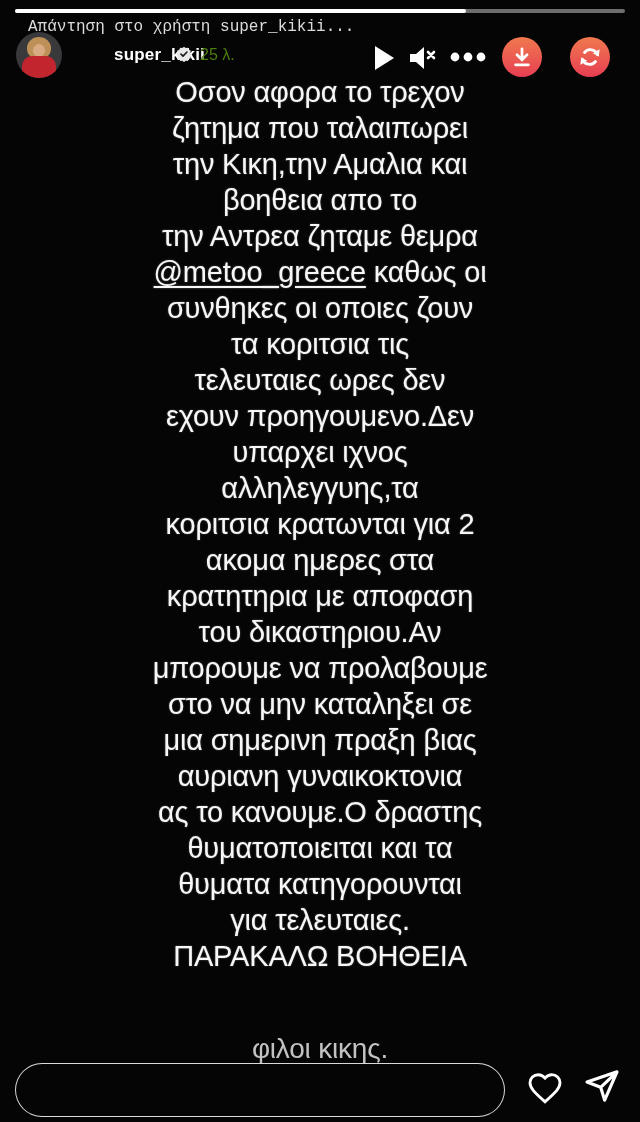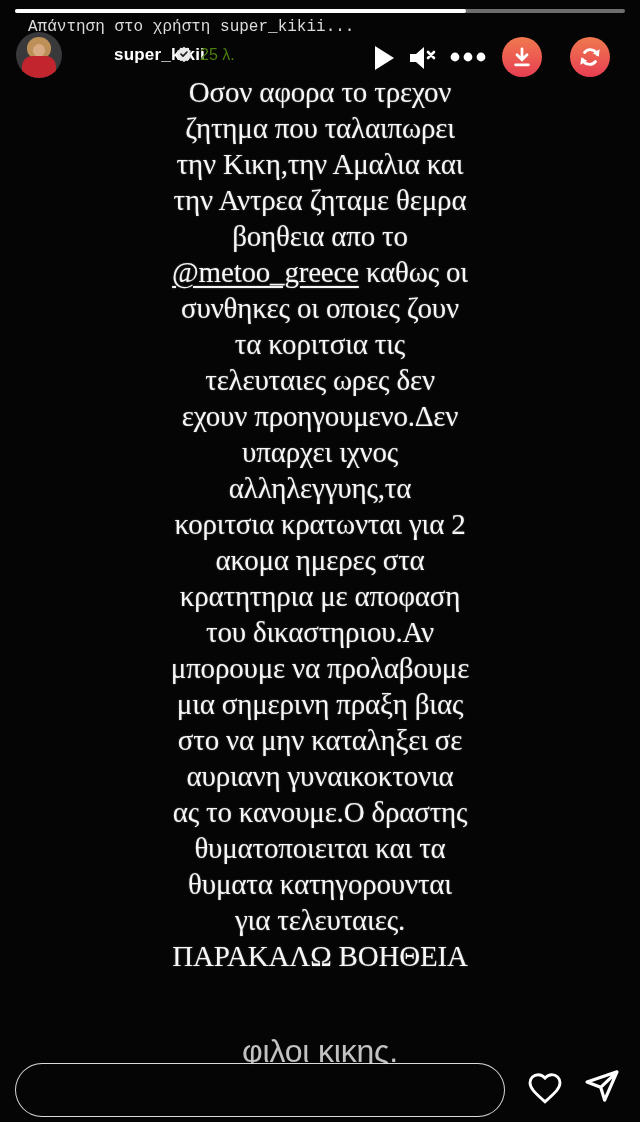--- a/index.html
+++ b/index.html
@@ -32,26 +32,26 @@
   .round-btn{position:absolute;width:40px;height:40px;border-radius:50%;border:none;cursor:pointer;
              background:linear-gradient(180deg,var(--accent-top,#f0794f),var(--accent-bottom,#e73e52));
              display:flex;align-items:center;justify-content:center;padding:0;}
   .download-btn{left:502px;top:37px;}
   .refresh-btn{left:570px;top:37px;}
 
   
   .story-text{position:absolute;left:0;top:74px;width:640px;text-align:center;color:#f7f7f7;
               font-size:29px;line-height:36px;letter-spacing:-.2px;
               text-shadow:0 0 2px rgba(255,255,255,.35);}
-  .story-line{height:36px;white-space:nowrap;font-family:Liberation Serif, serif;}
+  .story-line{height:36px;white-space:nowrap;}
   .mention{text-decoration:underline;text-underline-offset:4px;}
 
   
   .caption-clip{position:absolute;left:0;top:1033px;width:640px;height:32px;overflow:hidden;text-align:center;}
-  .caption-text{font-size:32px;color:#c2c2c2;letter-spacing:-.2px;}
+  .caption-text{font-size:28px;color:#c2c2c2;letter-spacing:-.2px;}
 
   
   .reply-pill{position:absolute;left:15px;top:1063px;width:490px;height:54px;border-radius:28px;
               border:1.5px solid rgba(255,255,255,.85);background:rgba(5,5,5,.96);box-sizing:border-box;}
   .reply-input{position:absolute;left:26px;top:1px;width:430px;height:50px;background:transparent;border:none;
                outline:none;color:#efefef;font-size:16px;font-family:Liberation Mono, monospace;}
   .reply-input::placeholder{color:#dcdcdc;opacity:1;}
   .heart-btn{left:526px;top:1069px;}
   .share-btn{left:582px;top:1066px;}
 </style>
@@ -108,38 +108,38 @@
       <path d="M17.5 16.5A7.6 7.6 0 0 1 4.4 14.2" fill="none" stroke="#fff" stroke-width="2.8" stroke-linecap="round"></path>
       <polygon points="2.4,19.8 3.2,12.6 9.2,15.8" fill="#fff"></polygon>
     </svg>
   </button>
 
   <div class="story-text">
     <div>
         <div class="story-line">Οσον αφορα το τρεχον</div>
         <div class="story-line">ζητημα που ταλαιπωρει</div>
         <div class="story-line">την Κικη,την Αμαλια και</div>
+        <div class="story-line">βοηθεια απο το</div>
         <div class="story-line">την Αντρεα ζηταμε θεμρα</div>
-        <div class="story-line">βοηθεια απο το</div>
       </div>
     <div class="story-line"><span class="mention">@metoo_greece</span><span> καθως οι</span></div>
     <div>
         <div class="story-line">συνθηκες οι οποιες ζουν</div>
         <div class="story-line">τα κοριτσια τις</div>
         <div class="story-line">τελευταιες ωρες δεν</div>
         <div class="story-line">εχουν προηγουμενο.Δεν</div>
         <div class="story-line">υπαρχει ιχνος</div>
         <div class="story-line">αλληλεγγυης,τα</div>
         <div class="story-line">κοριτσια κρατωνται για 2</div>
         <div class="story-line">ακομα ημερες στα</div>
         <div class="story-line">κρατητηρια με αποφαση</div>
         <div class="story-line">του δικαστηριου.Αν</div>
         <div class="story-line">μπορουμε να προλαβουμε</div>
+        <div class="story-line">στο να μην καταληξει σε</div>
         <div class="story-line">μια σημερινη πραξη βιας</div>
-        <div class="story-line">στο να μην καταληξει σε</div>
         <div class="story-line">αυριανη γυναικοκτονια</div>
         <div class="story-line">ας το κανουμε.Ο δραστης</div>
         <div class="story-line">θυματοποιειται και τα</div>
         <div class="story-line">θυματα κατηγορουνται</div>
         <div class="story-line">για τελευταιες.</div>
         <div class="story-line">ΠΑΡΑΚΑΛΩ ΒΟΗΘΕΙΑ</div>
       </div>
   </div>
 
   <div class="caption-clip">

